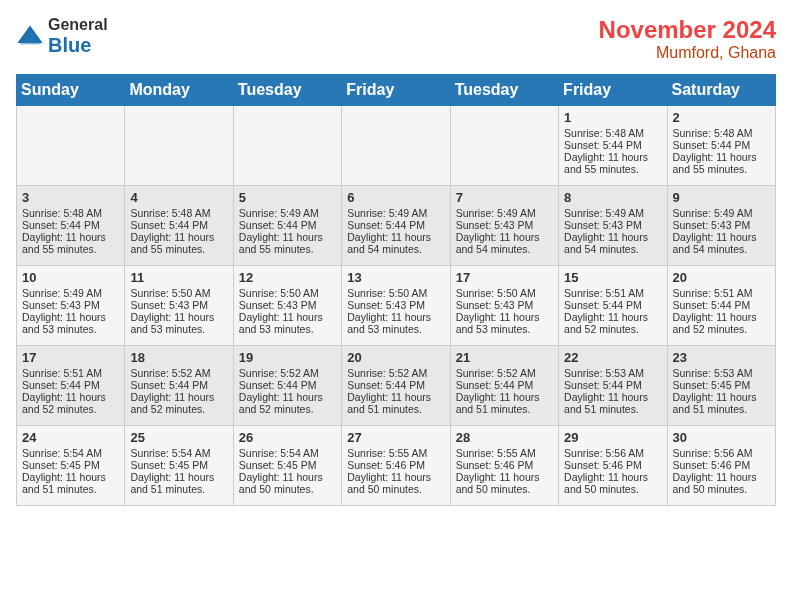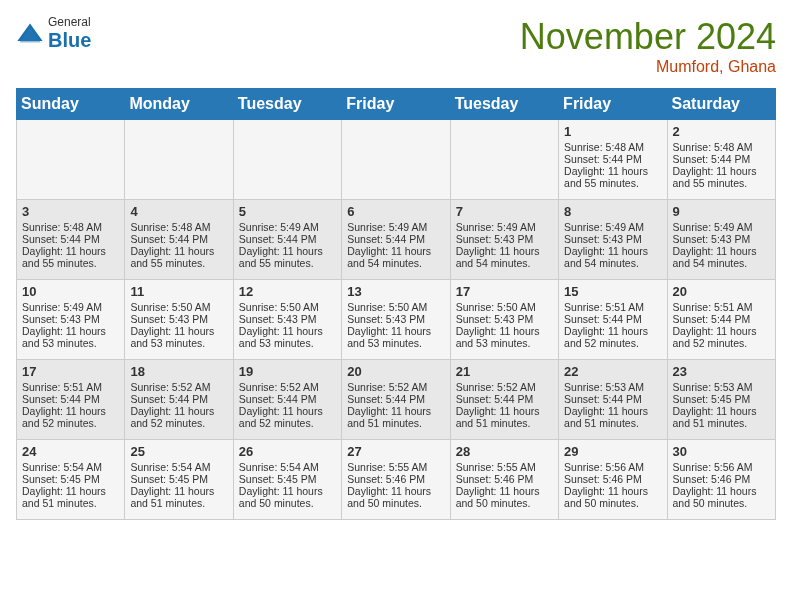--- a/index.html
+++ b/index.html
@@ -20,40 +20,40 @@
       display: flex;
       align-items: center;
       gap: 4px;
     }
     .logo-text {
       display: flex;
       flex-direction: column;
       line-height: 1.1;
     }
     .logo-general {
-      font-size: 12px;
-      font-weight: normal;
+      font-size: 16px;
+      font-weight: bold;
       color: #333;
     }
     .logo-blue {
       font-size: 20px;
       font-weight: bold;
       color: #1a6faf;
     }
     .logo-icon {
       width: 28px;
       height: 28px;
     }
     .title-area {
       text-align: right;
     }
     .month-title {
-      font-size: 36px;
-      font-weight: normal;
-      color: #4d7c0f;
+      font-size: 24px;
+      font-weight: bold;
+      color: #ef4444;
     }
     .location-title {
       font-size: 16px;
       color: #c2410c;
     }
     .calendar {
       width: 100%;
       border-collapse: collapse;
       border: 1px solid #ccc;
     }

